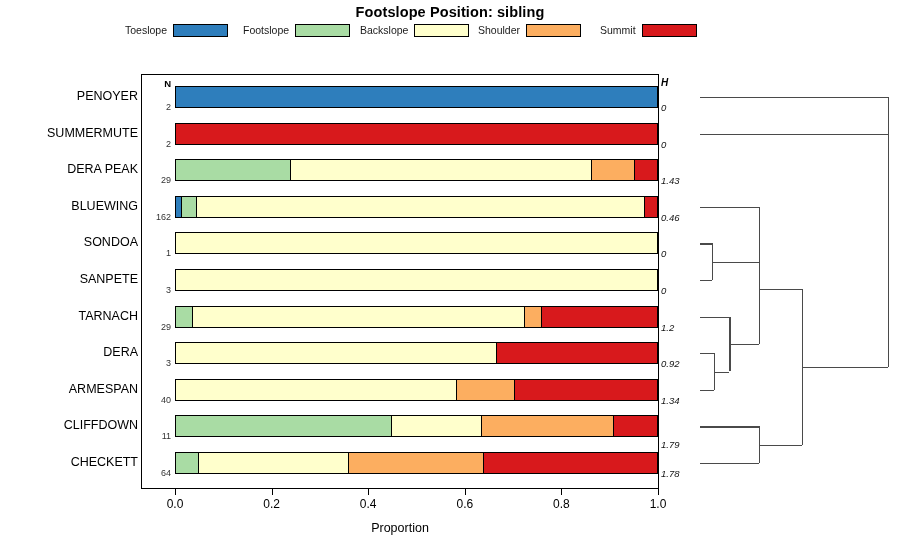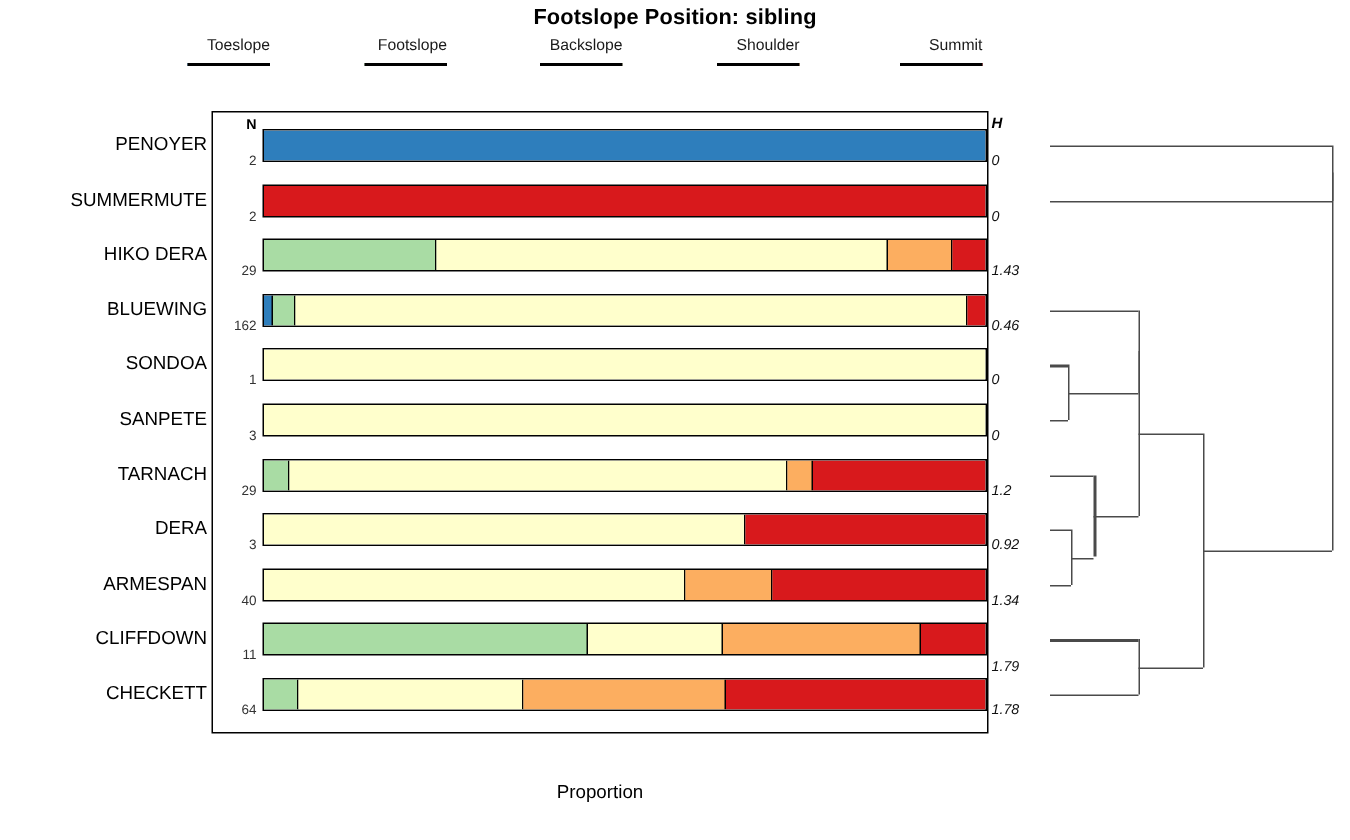--- a/index.html
+++ b/index.html
@@ -10,21 +10,21 @@
   .abs{position:absolute;}
 
   
   #chart-title{
     left:0;top:4px;width:900px;text-align:center;
     font-size:14.5px;font-weight:bold;color:#000;letter-spacing:.1px;
   }
 
   
   #legend{left:0;top:24px;width:900px;height:20px;}
-  .legend-item{position:absolute;top:0;height:18px;display:flex;align-items:flex-end;gap:6px;flex-direction:column;}
+  .legend-item{position:absolute;top:0;height:18px;display:flex;align-items:flex-start;gap:6px;}
   .legend-label{font-size:10.5px;color:#1a1a1a;white-space:nowrap;}
   .legend-swatch{width:55px;height:13px;border:1px solid #000;box-sizing:border-box;}
 
   
   #plot-frame{
     left:141px;top:74px;width:518px;height:415px;
     border:1px solid #000;box-sizing:border-box;background:#fff;
   }
 
   
@@ -92,21 +92,21 @@
         <span class="legend-label">Summit</span>
         <span class="legend-swatch" style="background: rgb(216, 25, 28);"></span>
       </div>
     </div>
 
   <div class="abs" id="plot-frame"></div>
 
   <div class="abs" id="ylabels">
       <div class="abs row-label" style="top: 15px;">PENOYER</div>
       <div class="abs row-label" style="top: 51.6px;">SUMMERMUTE</div>
-      <div class="abs row-label" style="top: 88.2px;">HIKO DERA</div>
+      <div class="abs row-label" style="top: 88.2px;">DERA PEAK</div>
       <div class="abs row-label" style="top: 124.8px;">BLUEWING</div>
       <div class="abs row-label" style="top: 161.4px;">SONDOA</div>
       <div class="abs row-label" style="top: 198px; margin-left: 22px;">SANPETE</div>
       <div class="abs row-label" style="top: 234.6px;">TARNACH</div>
       <div class="abs row-label" style="top: 271.2px;">DERA</div>
       <div class="abs row-label" style="top: 307.8px;">ARMESPAN</div>
       <div class="abs row-label" style="top: 344.4px;">CLIFFDOWN</div>
       <div class="abs row-label" style="top: 381px;">CHECKETT</div>
     </div>
 
@@ -187,20 +187,34 @@
         <div class="seg" style="width: 9%; background: rgb(216, 25, 28);"></div>
       </div>
       <div class="bar" style="left: 0px; top: 378px; width: 483px;">
         <div class="seg" style="width: 4.7%; background: rgb(169, 220, 164);"></div>
         <div class="seg" style="width: 31.3%; background: rgb(255, 255, 204);"></div>
         <div class="seg" style="width: 28%; background: rgb(252, 174, 96);"></div>
         <div class="seg" style="width: 36%; background: rgb(216, 25, 28);"></div>
       </div>
     </div>
 
+  <div class="abs" id="xaxis">
+      <div class="tick" style="left: 34px;"></div>
+      <div class="tick-label" style="left: 34px;">0.0</div>
+      <div class="tick" style="left: 130.6px;"></div>
+      <div class="tick-label" style="left: 130.6px;">0.2</div>
+      <div class="tick" style="left: 227.2px;"></div>
+      <div class="tick-label" style="left: 227.2px;">0.4</div>
+      <div class="tick" style="left: 323.8px;"></div>
+      <div class="tick-label" style="left: 323.8px;">0.6</div>
+      <div class="tick" style="left: 420.4px;"></div>
+      <div class="tick-label" style="left: 420.4px;">0.8</div>
+      <div class="tick" style="left: 517px;"></div>
+      <div class="tick-label" style="left: 517px;">1.0</div>
+    </div>
   <div class="abs" id="xlabel">Proportion</div>
 
   <div class="abs" id="dendro">
       <div class="dl" style="left: 0px; top: 169.4px; width: 11.76px; height: 1.2px;"></div>
       <div class="dl" style="left: 0px; top: 206px; width: 11.76px; height: 1.2px;"></div>
       <div class="dl" style="left: 11.76px; top: 169.4px; width: 1.2px; height: 36.6px;"></div>
       <div class="dl" style="left: 0px; top: 132.8px; width: 58.8px; height: 1.2px;"></div>
       <div class="dl" style="left: 11.76px; top: 187.7px; width: 47.04px; height: 1.2px;"></div>
       <div class="dl" style="left: 58.8px; top: 132.8px; width: 1.2px; height: 54.9px;"></div>
       <div class="dl" style="left: 0px; top: 279.2px; width: 13.72px; height: 1.2px;"></div>

